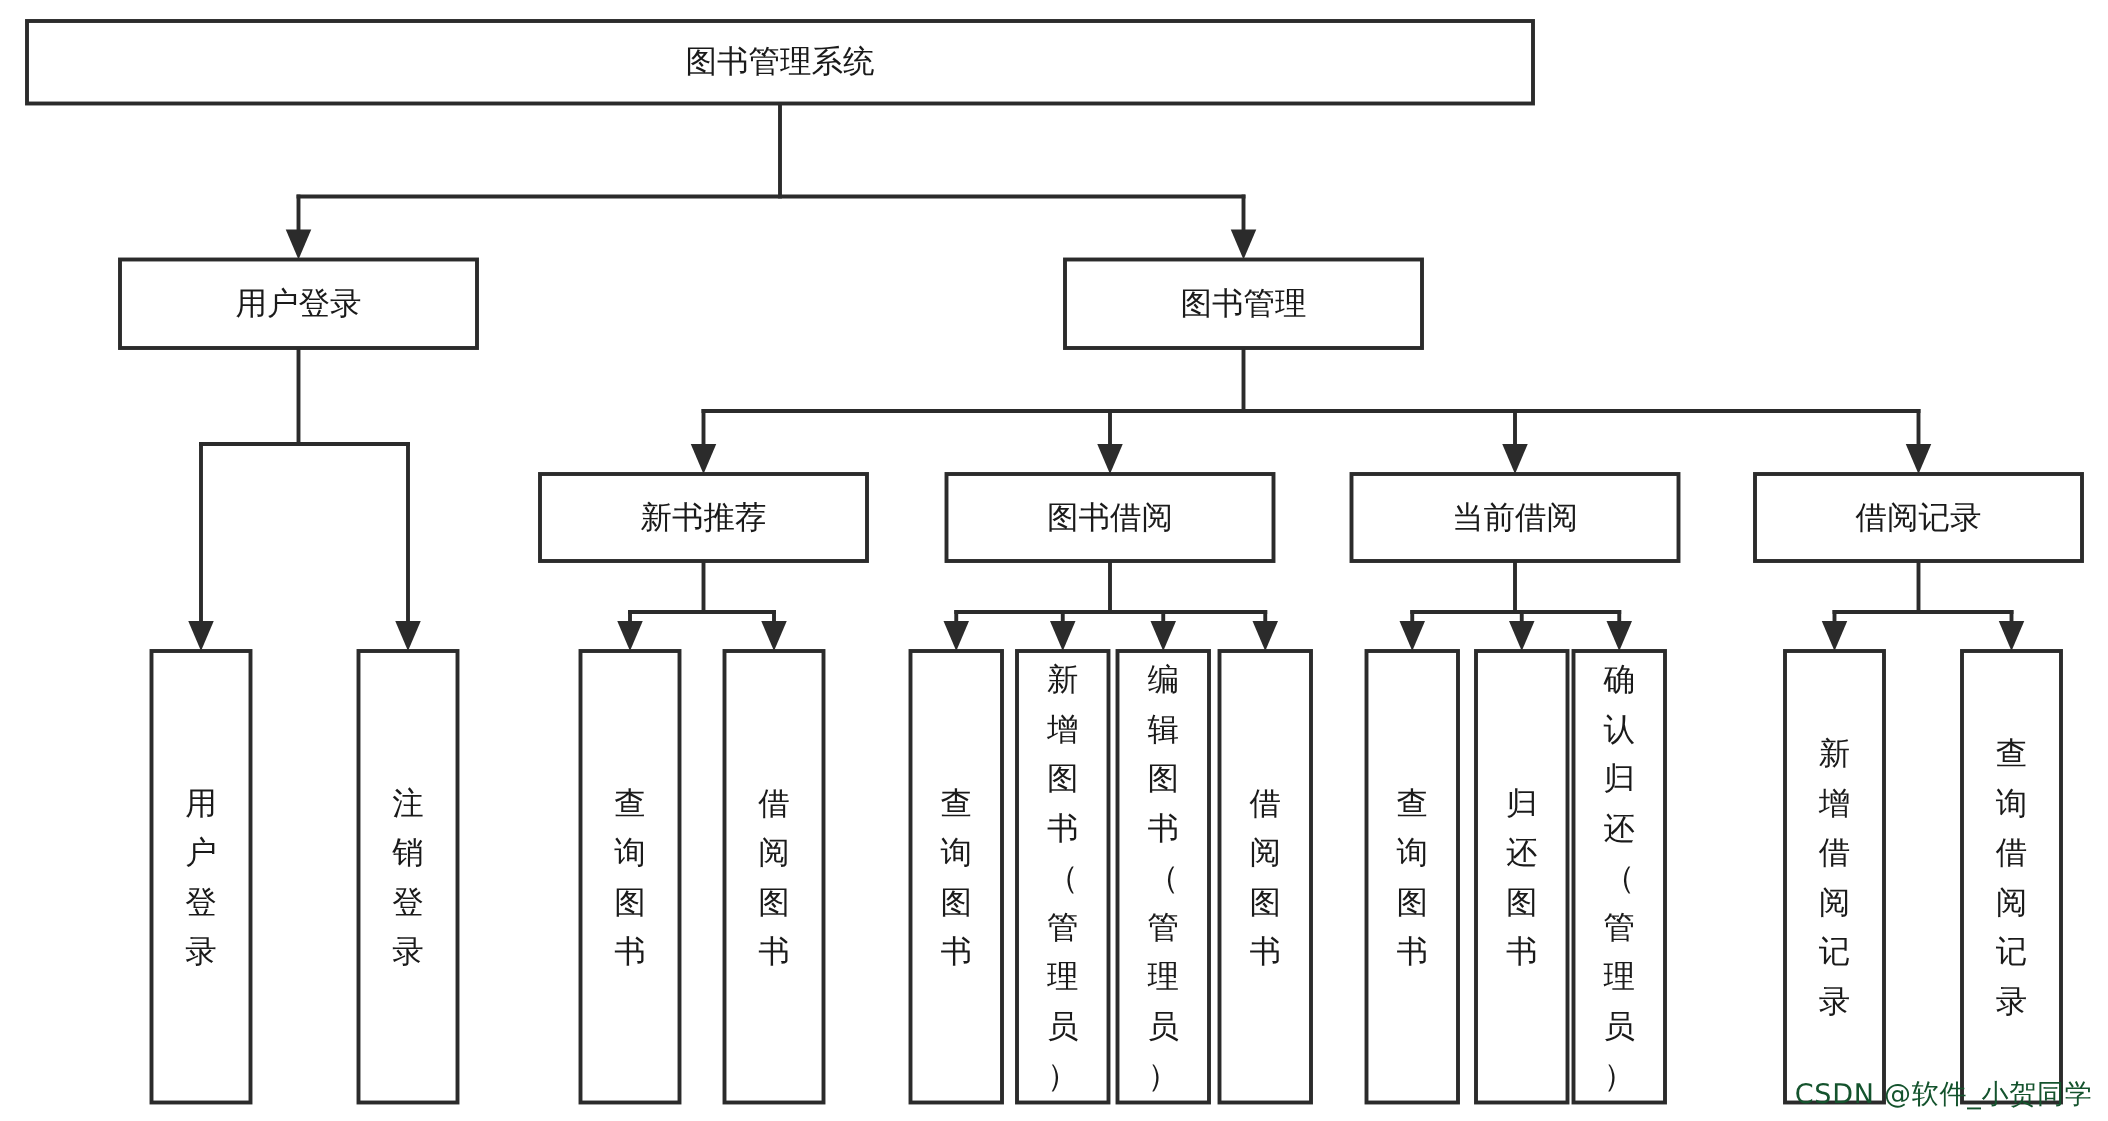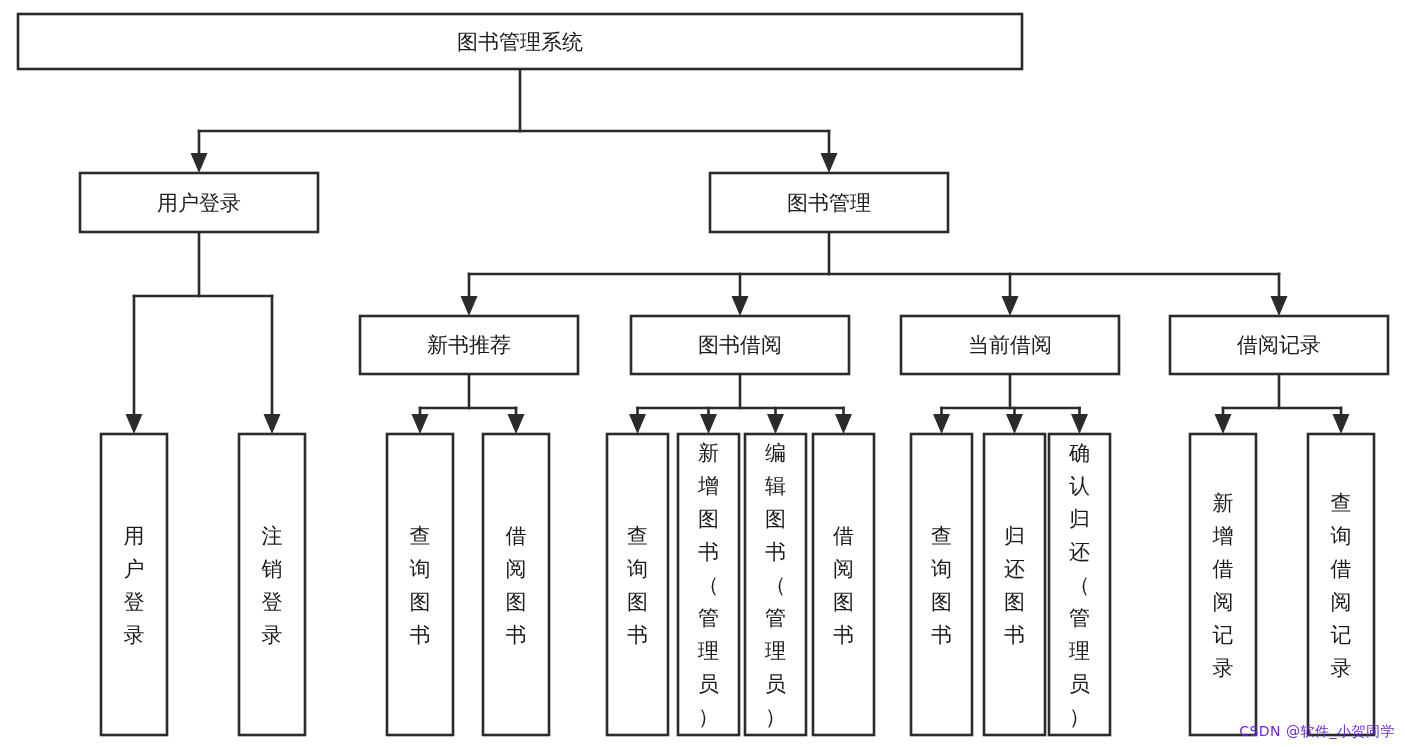--- a/index.html
+++ b/index.html
@@ -47,22 +47,22 @@
     stroke-linecap: square;
   }
   .edge-arrow {
     fill: #2b2b2b;
     stroke: none;
   }
   .watermark {
     position: absolute;
     right: 10px;
     bottom: 6px;
-    color: #6d28d9;
-    font-size: 14px;
+    color: #14532d;
+    font-size: 18px;
     font-family: "DejaVu Sans", "Liberation Sans", sans-serif;
     white-space: nowrap;
     letter-spacing: 0.5px;
     user-select: none;
   }
 </style>
 </head>
 <body>
 
 <svg id="diagram" viewBox="0 0 1405 747">

